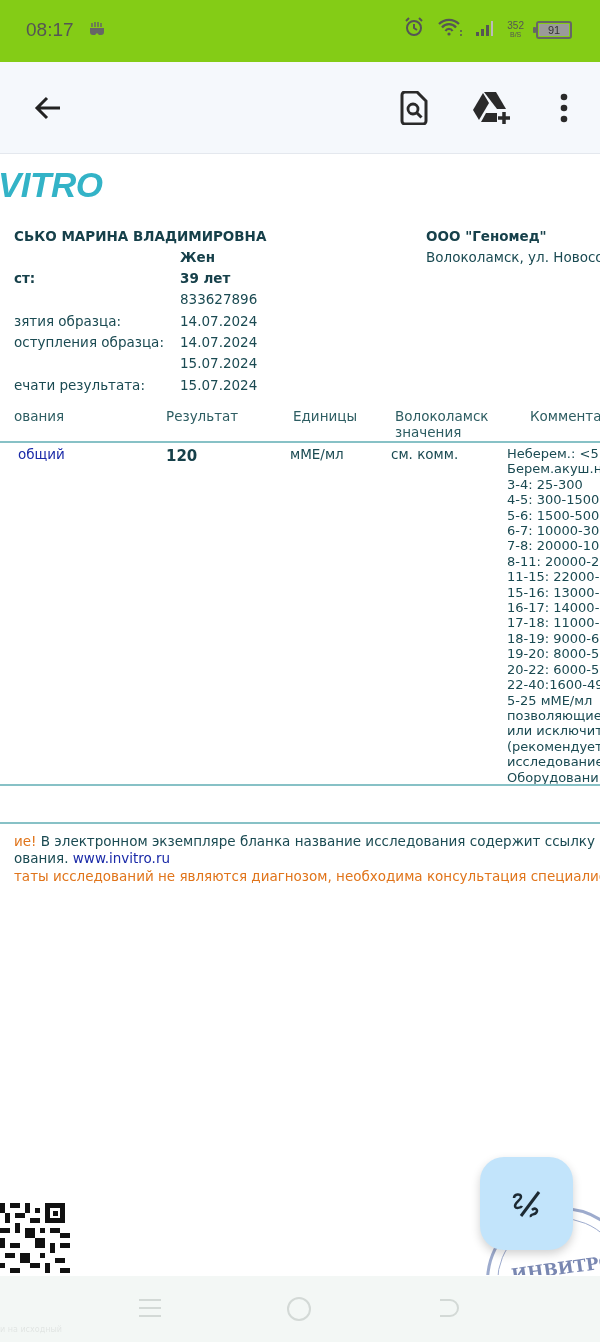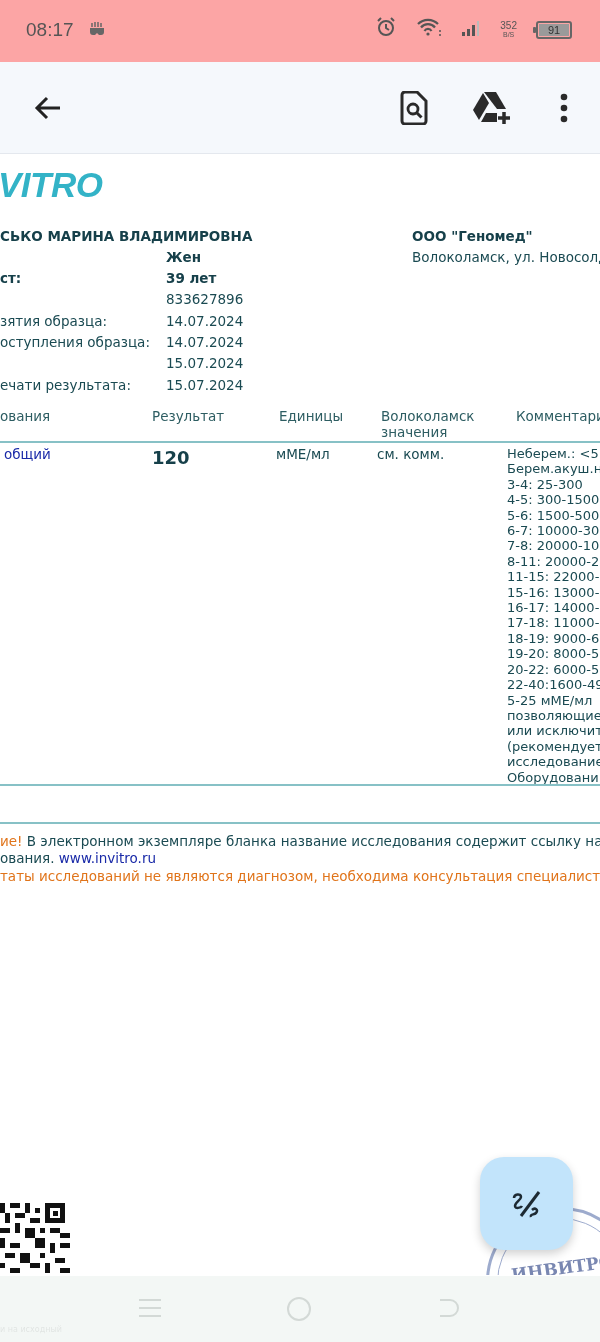--- a/index.html
+++ b/index.html
@@ -1,38 +1,38 @@
 <!DOCTYPE html>
 <html><head>
 <meta charset="utf-8">
 <style>
   * { box-sizing: border-box; margin: 0; padding: 0; }
   html, body { width: 600px; height: 1342px; overflow: hidden; background: #ffffff; }
   body { position: relative; font-family: "DejaVu Sans", sans-serif; }
 
-  .statusbar { position: absolute; top: 0; left: 0; width: 600px; height: 62px; background: #fca5a5; }
+  .statusbar { position: absolute; top: 0; left: 0; width: 600px; height: 62px; background: #84cc16; }
   .statusbar .time { position: absolute; left: 26px; top: 19px; font-family: "Liberation Sans", sans-serif; font-size: 19px; color: #555; }
   .statusbar .notif { position: absolute; left: 87px; top: 20px; font-size: 15px; color: #555; }
-  .statusbar .right { position: absolute; right: 28px; top: 16px; display: flex; align-items: center; gap: 19px; color: #555; }
+  .statusbar .right { position: absolute; right: 28px; top: 16px; display: flex; align-items: center; gap: 12px; color: #555; }
   .sb-icon { font-size: 19px; color: #555; line-height: 24px; }
   .speed { font-family: "Liberation Sans", sans-serif; font-size: 10px; line-height: 9px; text-align: center; color: #555; }
   .speed small { font-size: 7px; display: block; }
   .battery { width: 36px; height: 18px; border: 2px solid #666; border-radius: 3px; position: relative; display: flex; align-items: center; justify-content: center; }
   .battery::before { content: ""; position: absolute; left: -5px; top: 4px; width: 3px; height: 6px; background: #666; border-radius: 1px; }
   .battery .fill { position: absolute; left: 1px; top: 1px; bottom: 1px; width: 30px; background: #9a9a9a; }
   .battery span { position: relative; font-family: "Liberation Sans", sans-serif; font-size: 11px; color: #333; }
 
   .appbar { position: absolute; top: 62px; left: 0; width: 600px; height: 92px; background: #f5f8fc; border-bottom: 1px solid #e4e8ee; }
   .appbar .back { position: absolute; left: 28px; top: 26px; width: 40px; height: 40px; }
   .appbar .title { position: absolute; left: 100px; top: 26px; font-family: "Liberation Sans", sans-serif; font-size: 29px; color: #1f1f1f; white-space: nowrap; letter-spacing: 0.2px; }
   .appbar .ic { position: absolute; top: 24px; width: 44px; height: 44px; display: flex; align-items: center; justify-content: center; }
 
   .doc { position: absolute; top: 155px; left: 0; width: 600px; height: 1120px; background: #fff; overflow: hidden; font-family: "DejaVu Sans", sans-serif; }
   .logo { position: absolute; left: -2px; top: 10px; font-family: "Liberation Sans", sans-serif; font-weight: bold; font-style: italic; font-size: 35px; color: #33b3c7; letter-spacing: -0.5px; }
-  .t { position: absolute; font-size: 13.5px; color: #1a4a52; white-space: nowrap; }
+  .t { position: absolute; font-size: 13.5px; color: #1a4a52; white-space: nowrap; padding-left: 14px; }
   .b { font-weight: bold; color: #16404a; }
   .hdr { color: #2d5d62; font-size: 13.5px; }
   .hline { position: absolute; left: 0; width: 600px; height: 2px; background: #87c1c6; }
   .blue { color: #1a2aa8; }
   .comments { position: absolute; left: 507px; top: 291px; font-size: 13px; line-height: 15.4px; color: #1a4a52; white-space: pre; }
   .orange { color: #e0741a; }
 
   .qr { position: absolute; left: 0; top: 1048px; width: 70px; height: 80px; }
   .stamp { position: absolute; left: 486px; top: 1052px; width: 150px; height: 150px; border-radius: 50%; border: 3px solid #7d8fbd; opacity: 0.75; }
   .stamp .in { position: absolute; left: 8px; top: 8px; right: 8px; bottom: 8px; border-radius: 50%; border: 1.5px solid #7d8fbd; }
@@ -138,21 +138,21 @@
 
   <span class="t hdr" style="left:0;top:253px">ования</span>
   <span class="t hdr" style="left:152px;top:253px">Результат</span>
   <span class="t hdr" style="left:279px;top:253px">Единицы</span>
   <span class="t hdr" style="left:381px;top:253px">Волоколамск</span>
   <span class="t hdr" style="left:381px;top:269px">значения</span>
   <span class="t hdr" style="left:516px;top:253px">Комментари</span>
   <div class="hline" style="top:286px"></div>
 
   <span class="t blue" style="left:4px;top:291px">общий</span>
-  <span class="t b" style="left:152px;top:292px;font-size:18px">120</span>
+  <span class="t b" style="left:152px;top:292px;font-size:15px">120</span>
   <span class="t" style="left:276px;top:291px">мМЕ/мл</span>
   <span class="t" style="left:377px;top:291px">см. комм.</span>
 
   <div class="comments" id="comments-cell"><div>Неберем.: &lt;5</div><div>Берем.акуш.н</div><div>3-4: 25-300</div><div>4-5: 300-1500</div><div>5-6: 1500-500</div><div>6-7: 10000-30</div><div>7-8: 20000-10</div><div>8-11: 20000-2</div><div>11-15: 22000-</div><div>15-16: 13000-</div><div>16-17: 14000-</div><div>17-18: 11000-</div><div>18-19: 9000-6</div><div>19-20: 8000-5</div><div>20-22: 6000-5</div><div>22-40:1600-49</div><div>5-25 мМЕ/мл</div><div>позволяющие</div><div>или исключит</div><div>(рекомендует</div><div>исследование</div><div>Оборудовани</div></div>
 
   <div class="hline" style="top:629px"></div>
 
   <div class="hline" style="top:667px"></div>
 
   <span class="t" style="left:0;top:678px"><span class="orange">ие!</span><span> В электронном экземпляре бланка название исследования содержит ссылку на стр</span></span>

